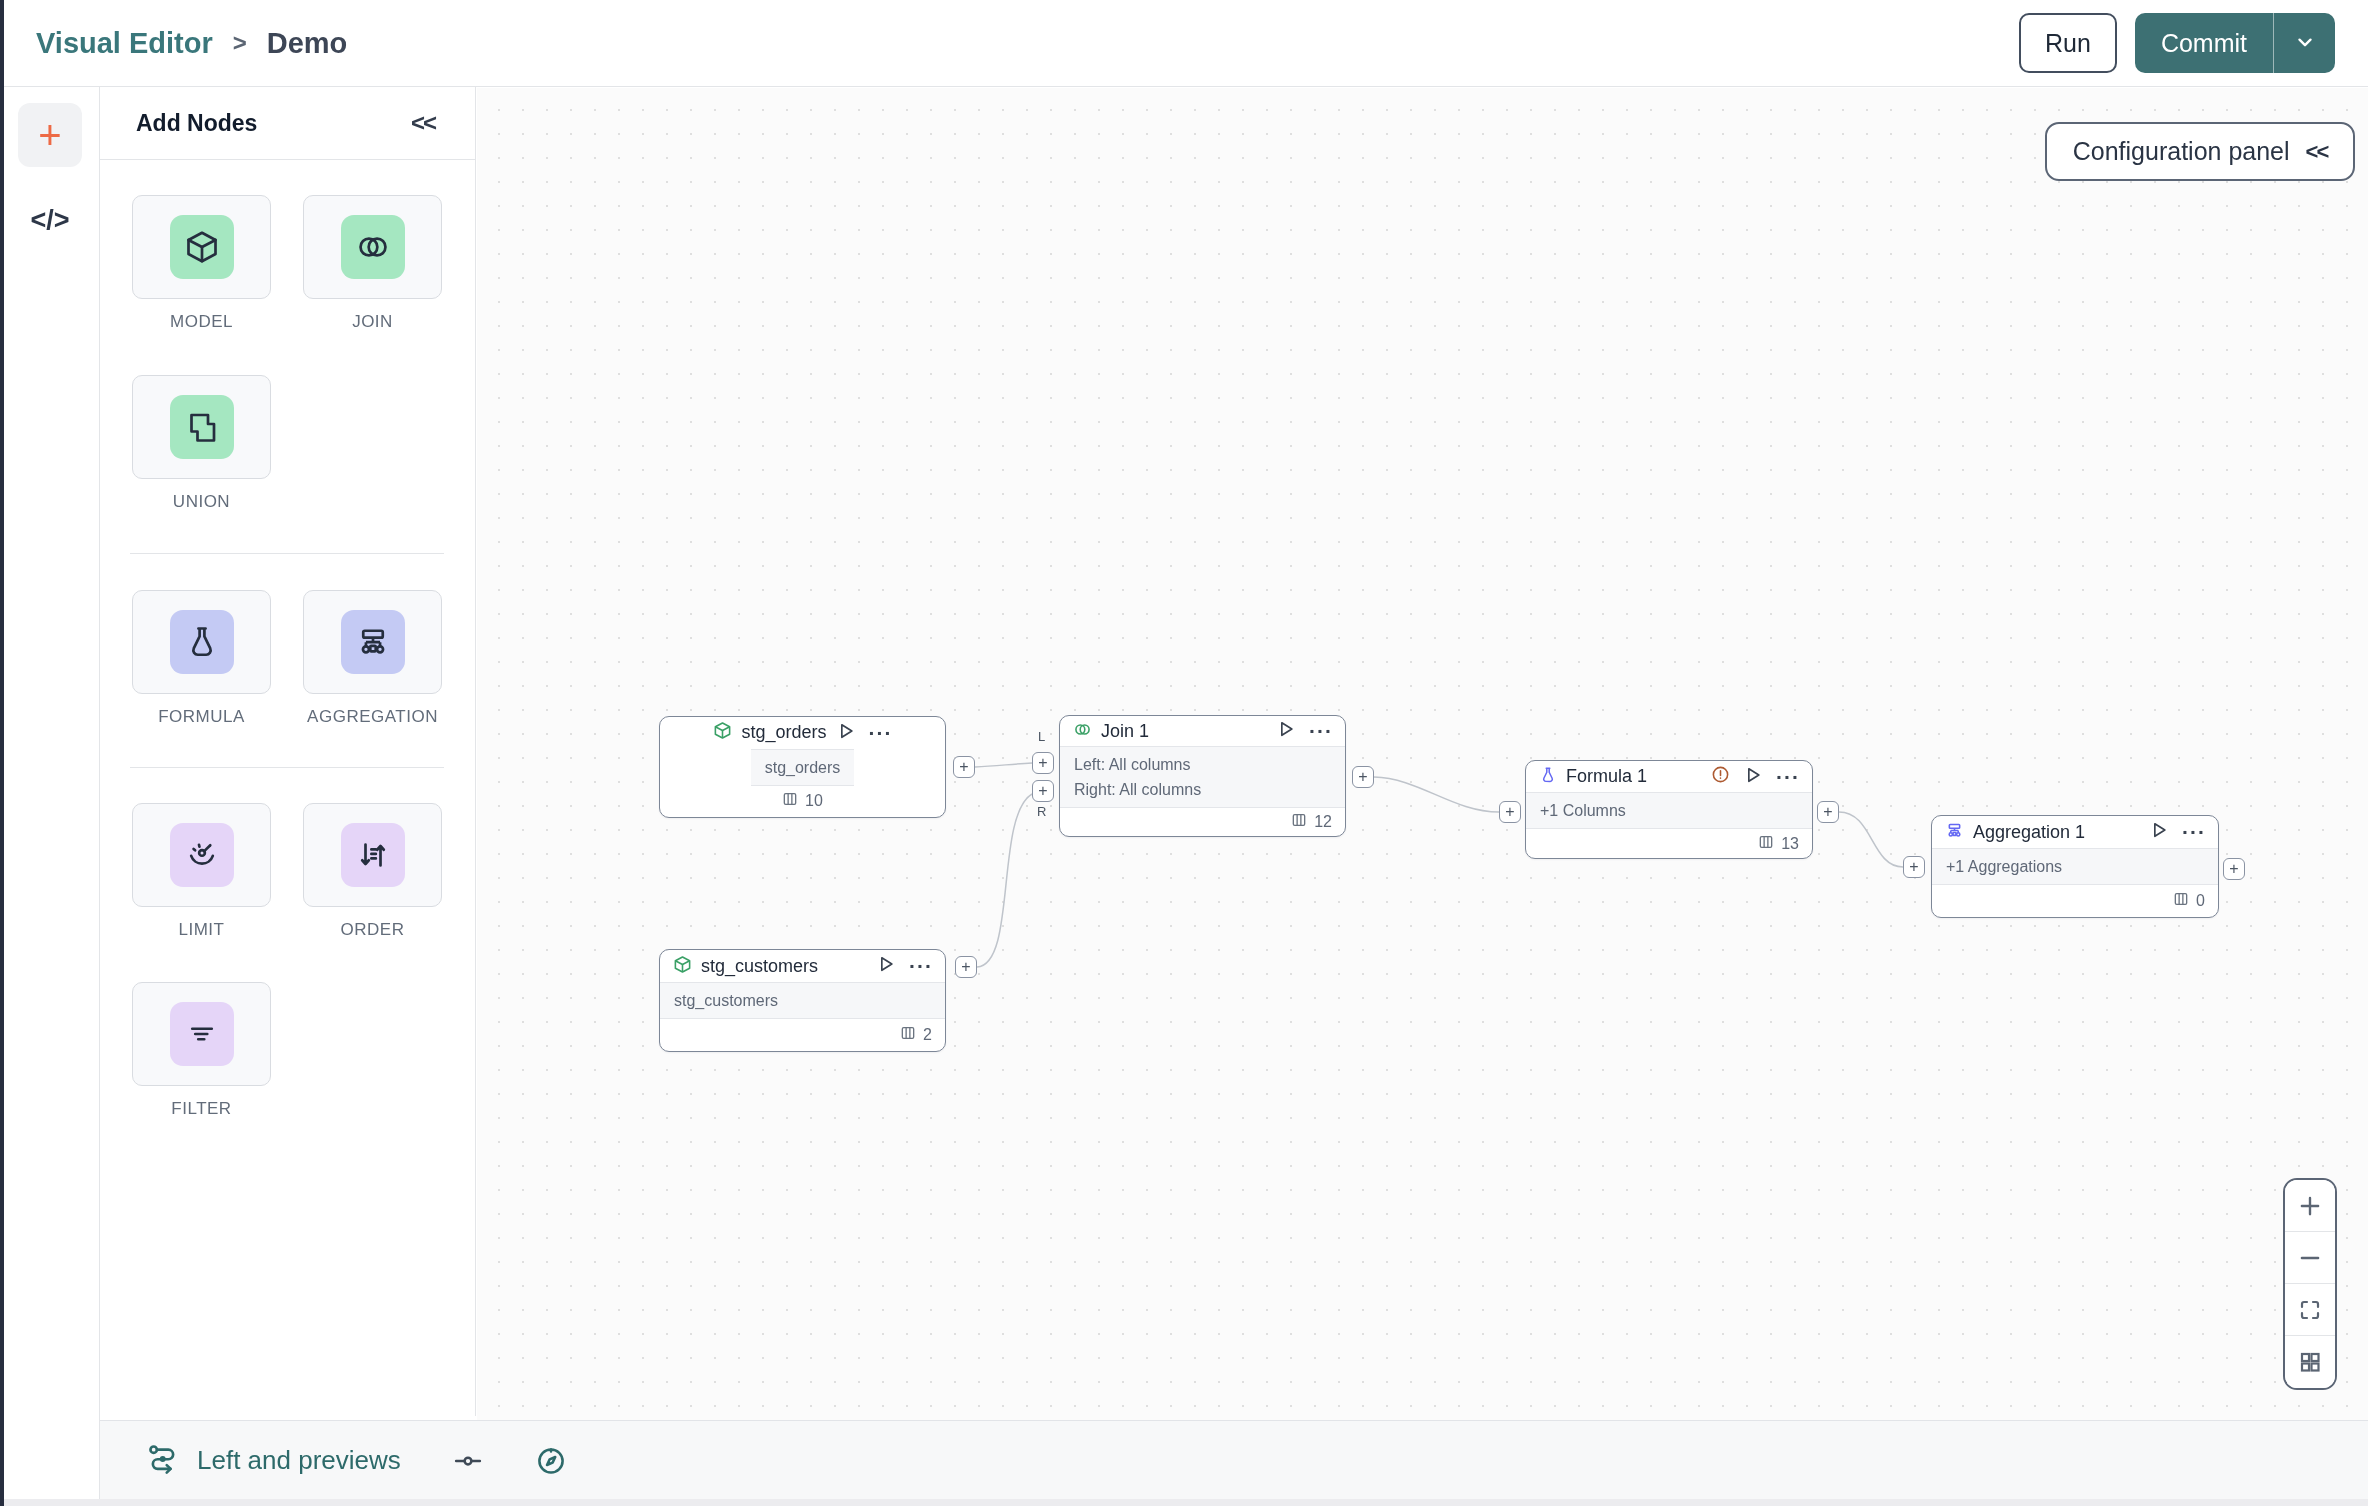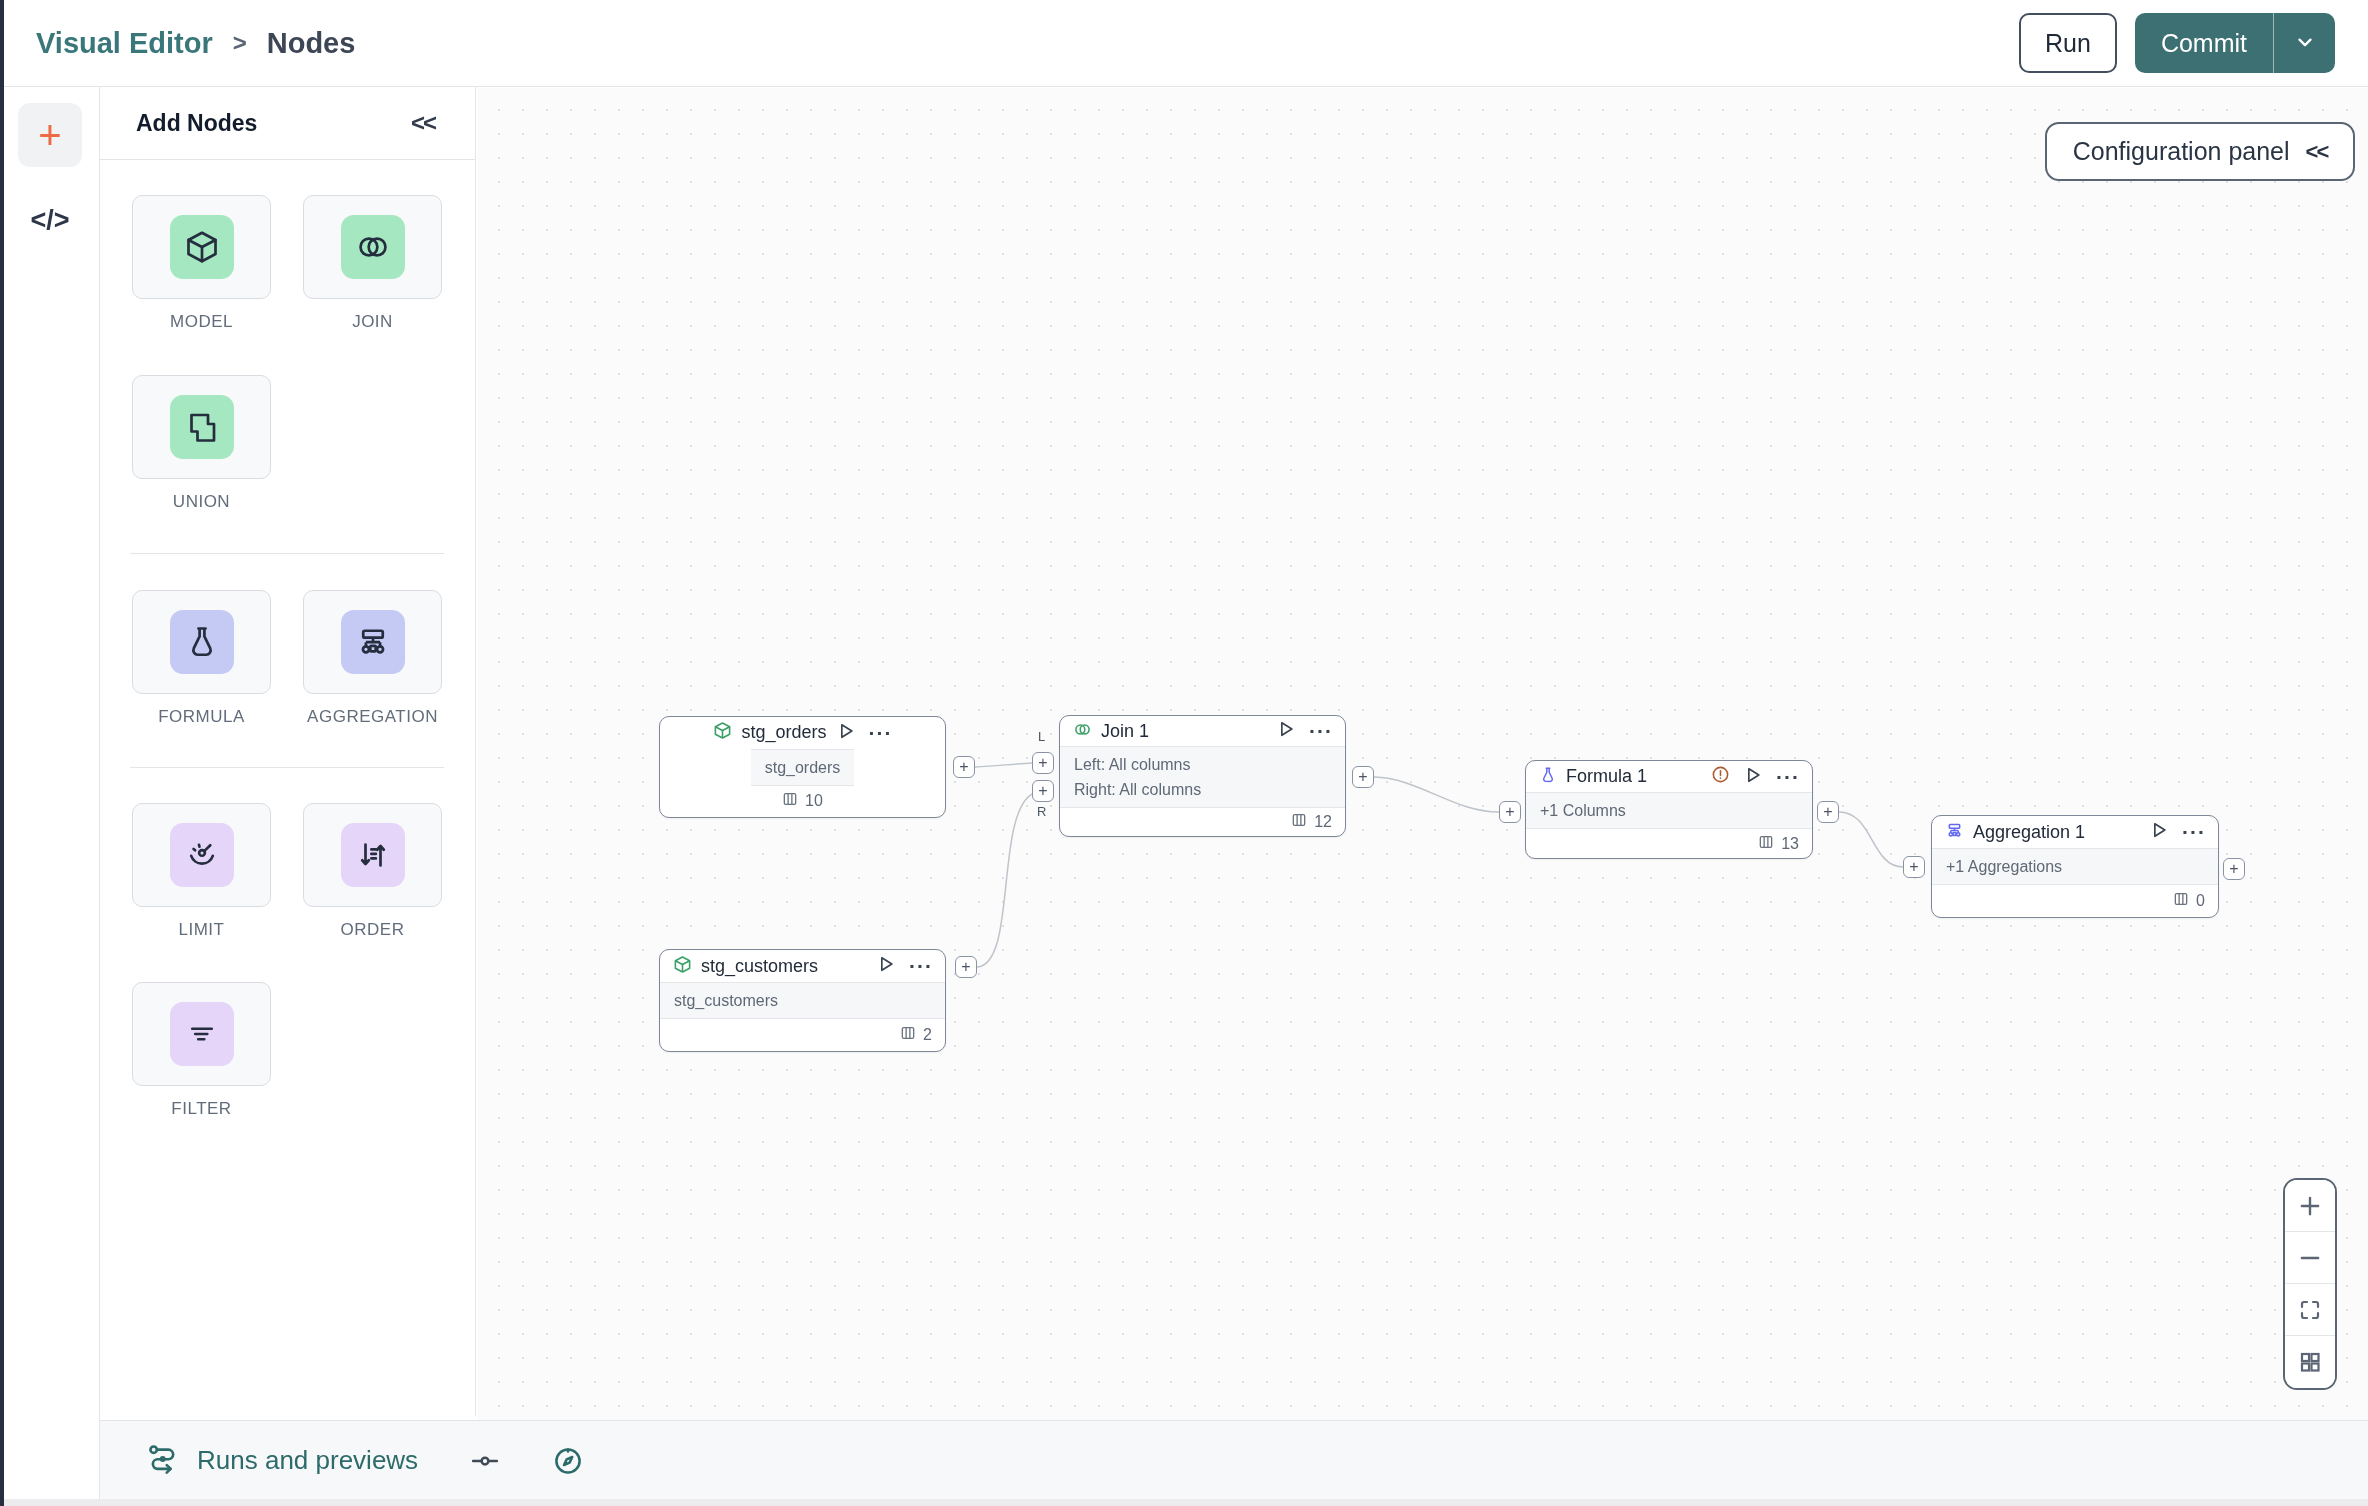--- a/index.html
+++ b/index.html
@@ -93,21 +93,21 @@
   .bb-icon { margin-left:52px; display:flex; align-items:center; cursor:pointer; }
 </style>
 </head>
 <body>
 
 <div id="app">
 
   <div class="topbar">
     <span class="crumb-app">Visual Editor</span>
     <span class="crumb-sep">&gt;</span>
-    <span class="crumb-page">Nodes</span>
+    <span class="crumb-page">Demo</span>
     <span class="topbar-spacer"></span>
     <button class="btn-run">Run</button>
     <div class="commit-group">
       <button class="btn-commit">Commit</button>
       <button class="btn-commit-dd">
         <span>
           <svg width="22" height="22" viewBox="0 0 24 24" fill="none" stroke="#fff" stroke-width="2.6" stroke-linecap="round" stroke-linejoin="round">
               <path d="M6 9.5l6 6 6-6"></path>
             </svg>
         </span>
@@ -434,21 +434,21 @@
   <div class="bottombar">
     <button class="runs-btn">
       <span>
         <svg width="34" height="32" viewBox="0 0 24 24" fill="none" stroke="#2d6a6a" stroke-width="2" stroke-linecap="round" stroke-linejoin="round">
             <circle cx="5" cy="5" r="2.4"></circle>
             <path d="M7.6 5h8.4a3.6 3.6 0 0 1 0 7.2H8a3.6 3.6 0 0 0 0 7.2h9.6"></path>
             <circle cx="11.8" cy="12" r="2.2" fill="#2d6a6a" stroke="none"></circle>
             <path d="M14.8 16.6l2.9 2.8-2.9 2.8"></path>
           </svg>
       </span>
-      <span class="runs-label">Runs and previews</span>
+      <span class="runs-label">Left and previews</span>
     </button>
     <span class="bb-icon">
       <svg width="30" height="30" viewBox="0 0 24 24" fill="none" stroke="#3f4a57" stroke-width="2" stroke-linecap="round">
           <path d="M2.5 12h6.3M15.2 12h6.3"></path>
           <circle cx="12" cy="12" r="2.7"></circle>
         </svg>
     </span>
     <span class="bb-icon">
       <svg width="32" height="32" viewBox="0 0 24 24" fill="none" stroke="#2d6a6a" stroke-width="1.9" stroke-linecap="round" stroke-linejoin="round">
           <circle cx="12" cy="12" r="8.7"></circle>

